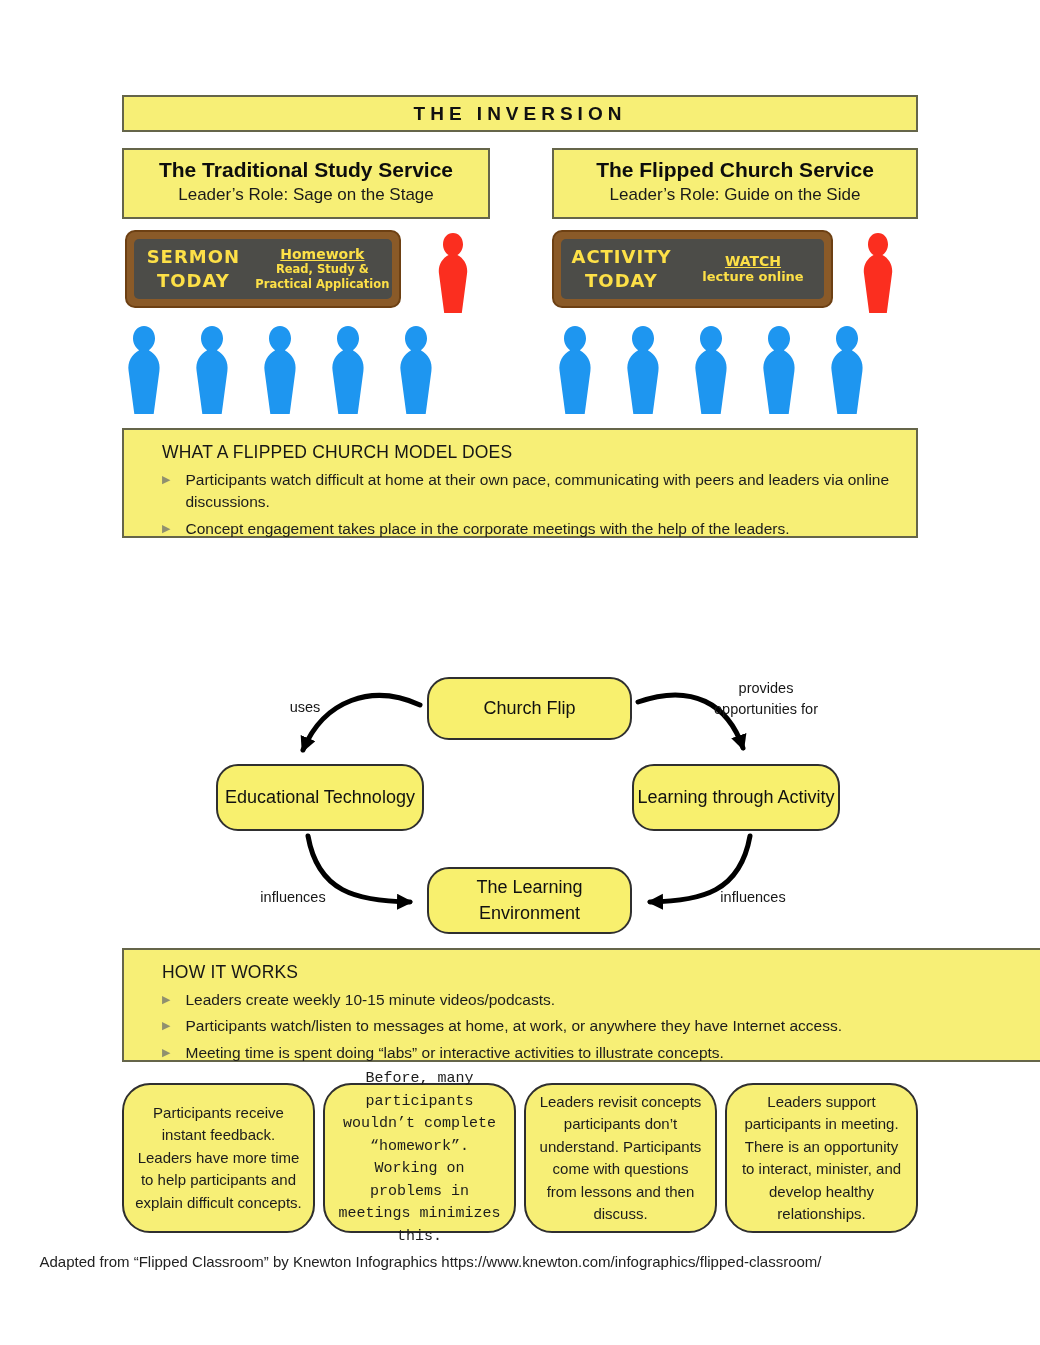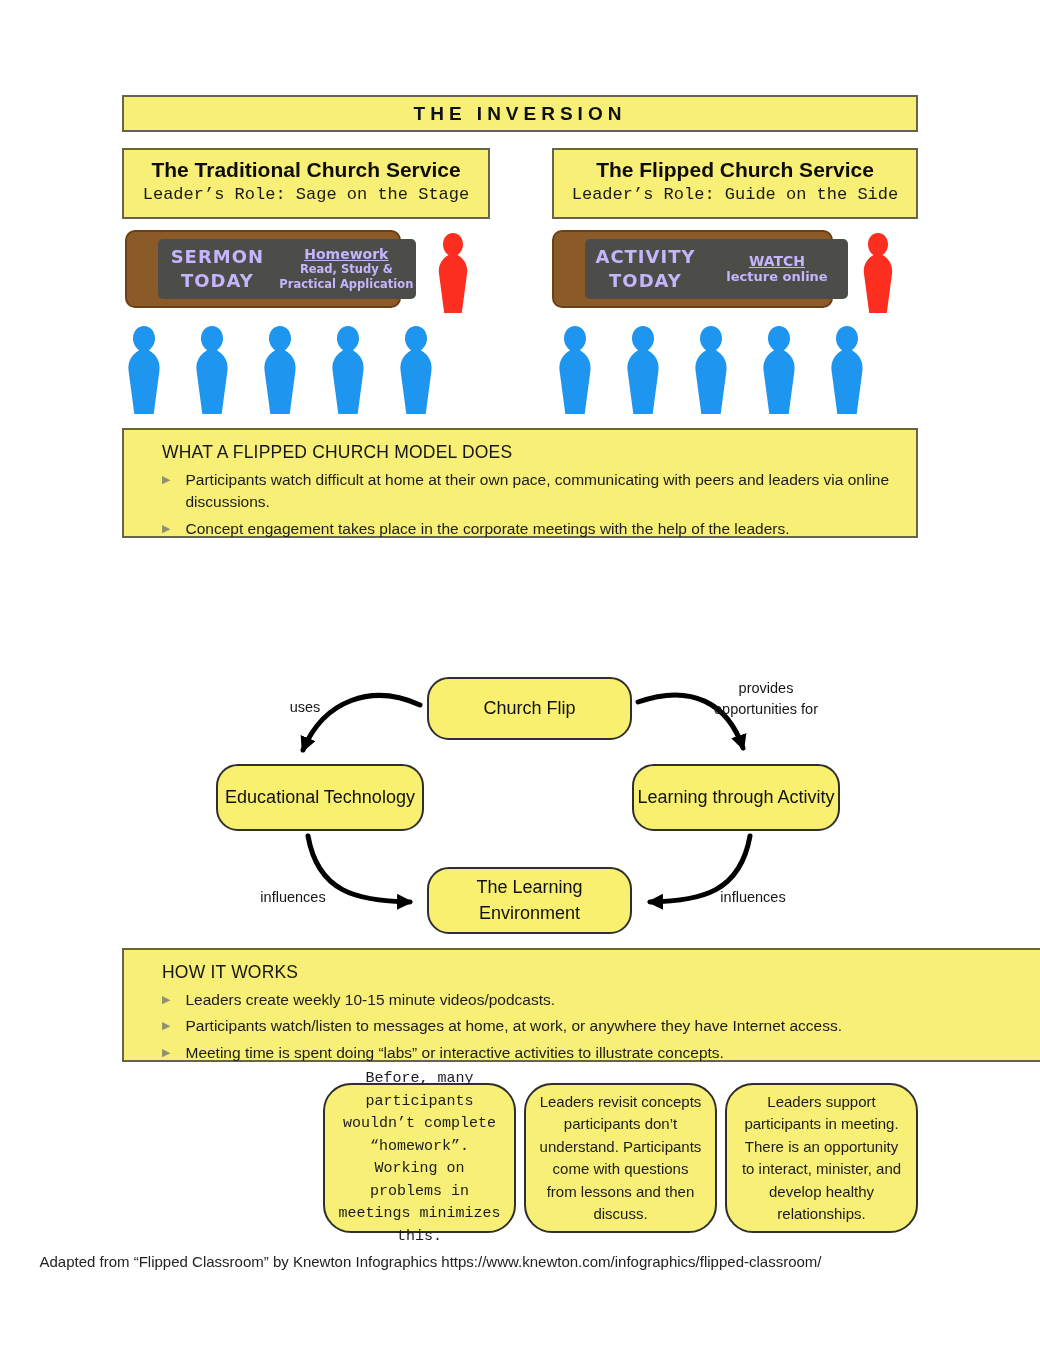--- a/index.html
+++ b/index.html
@@ -13,30 +13,30 @@
   
   .title-bar { left:122px; top:95px; width:796px; height:37px;
     display:flex; align-items:center; justify-content:center;
     font-weight:bold; font-size:19px; letter-spacing:5px; color:#111; }
 
   
   .hdr { top:148px; height:71px; text-align:center; padding-top:8px; }
   .hdr.left  { left:122px; width:368px; }
   .hdr.right { left:552px; width:366px; }
   .hdr-title { font-size:21px; font-weight:bold; color:#0d0d0d; }
-  .hdr-sub   { font-size:17px; margin-top:3px; color:#1a1a1a;font-family:Liberation Mono, monospace; }
+  .hdr-sub   { font-size:17px; margin-top:3px; color:#1a1a1a; }
 
   
   .board { position:absolute; top:230px; height:78px; background:#8a5a28;
     border:2px solid #6d4013; border-radius:10px; padding:7px; }
   .board.left  { left:125px; width:276px; }
   .board.right { left:552px; width:281px; }
   .board-inner { width:100%; height:100%; background:#4c4c48; border-radius:5px;
-    display:flex; align-items:center; color:#c4b5fd;
-    font-family:"DejaVu Sans", sans-serif;margin-left:24px; }
+    display:flex; align-items:center; color:#fde047;
+    font-family:"DejaVu Sans", sans-serif; }
   .board-main { flex:0 0 46%; text-align:center; font-size:18px; font-weight:bold;
     letter-spacing:1px; line-height:1.35; }
   .board-side { flex:1; text-align:center; }
   .board-side-title { font-size:14px; font-weight:bold; text-decoration:underline; }
   .board-side-line { font-size:11.5px; font-weight:bold; line-height:1.3; }
 
   
   .person { display:block; }
   .fig { position:absolute; }
   .congregation-row { position:absolute; top:322px; height:96px; display:flex; gap:24px; }
@@ -92,21 +92,21 @@
       <path id="person-shape" d="M25 0 C32 0 37.5 6 37.5 14 C37.5 20 34.5 25 30.5 27.5 C39 32 44 41 42.5 51 L36 100 L14 100 L7.5 51 C6 41 11 32 19.5 27.5 C15.5 25 12.5 20 12.5 14 C12.5 6 18 0 25 0 Z"></path>
       <marker id="ah" markerUnits="userSpaceOnUse" markerWidth="20" markerHeight="20" refX="13" refY="8" orient="auto">
         <path d="M0,0 L16,8 L0,16 Z" fill="#000"></path>
       </marker>
     </defs>
   </svg>
 
   <div class="ybox title-bar">THE INVERSION</div>
 
   <div class="ybox hdr left">
-    <div class="hdr-title">The Traditional Church Service</div>
+    <div class="hdr-title">The Traditional Study Service</div>
     <div class="hdr-sub">Leader’s Role:  Sage on the Stage</div>
   </div>
   <div class="ybox hdr right">
     <div class="hdr-title">The Flipped Church Service</div>
     <div class="hdr-sub">Leader’s Role:  Guide on the Side</div>
   </div>
 
   <div class="board left">
     <div class="board-inner">
       <div class="board-main">
@@ -239,19 +239,20 @@
     <div class="bullet">
       <span class="tri">▶</span>
       <span class="bullet-text">Participants watch/listen to messages at home, at work, or anywhere they have Internet access.</span>
     </div>
     <div class="bullet">
       <span class="tri">▶</span>
       <span class="bullet-text">Meeting time is spent doing “labs” or interactive activities to illustrate concepts.</span>
     </div>
   </div>
 
+  <div class="benefit b1">Participants receive instant feedback. Leaders have more time to help participants and explain difficult concepts.</div>
   <div class="benefit b2">Before, many participants wouldn’t complete “homework”. Working on problems in meetings minimizes this.</div>
   <div class="benefit b3">Leaders revisit concepts participants don’t understand. Participants come with questions from lessons and then discuss.</div>
   <div class="benefit b4">Leaders support participants in meeting. There is an opportunity to interact, minister, and develop healthy relationships.</div>
 
   <div class="footer">Adapted from “Flipped Classroom” by Knewton Infographics https://www.knewton.com/infographics/flipped-classroom/</div>
 
 </div>
 
 </body></html>

